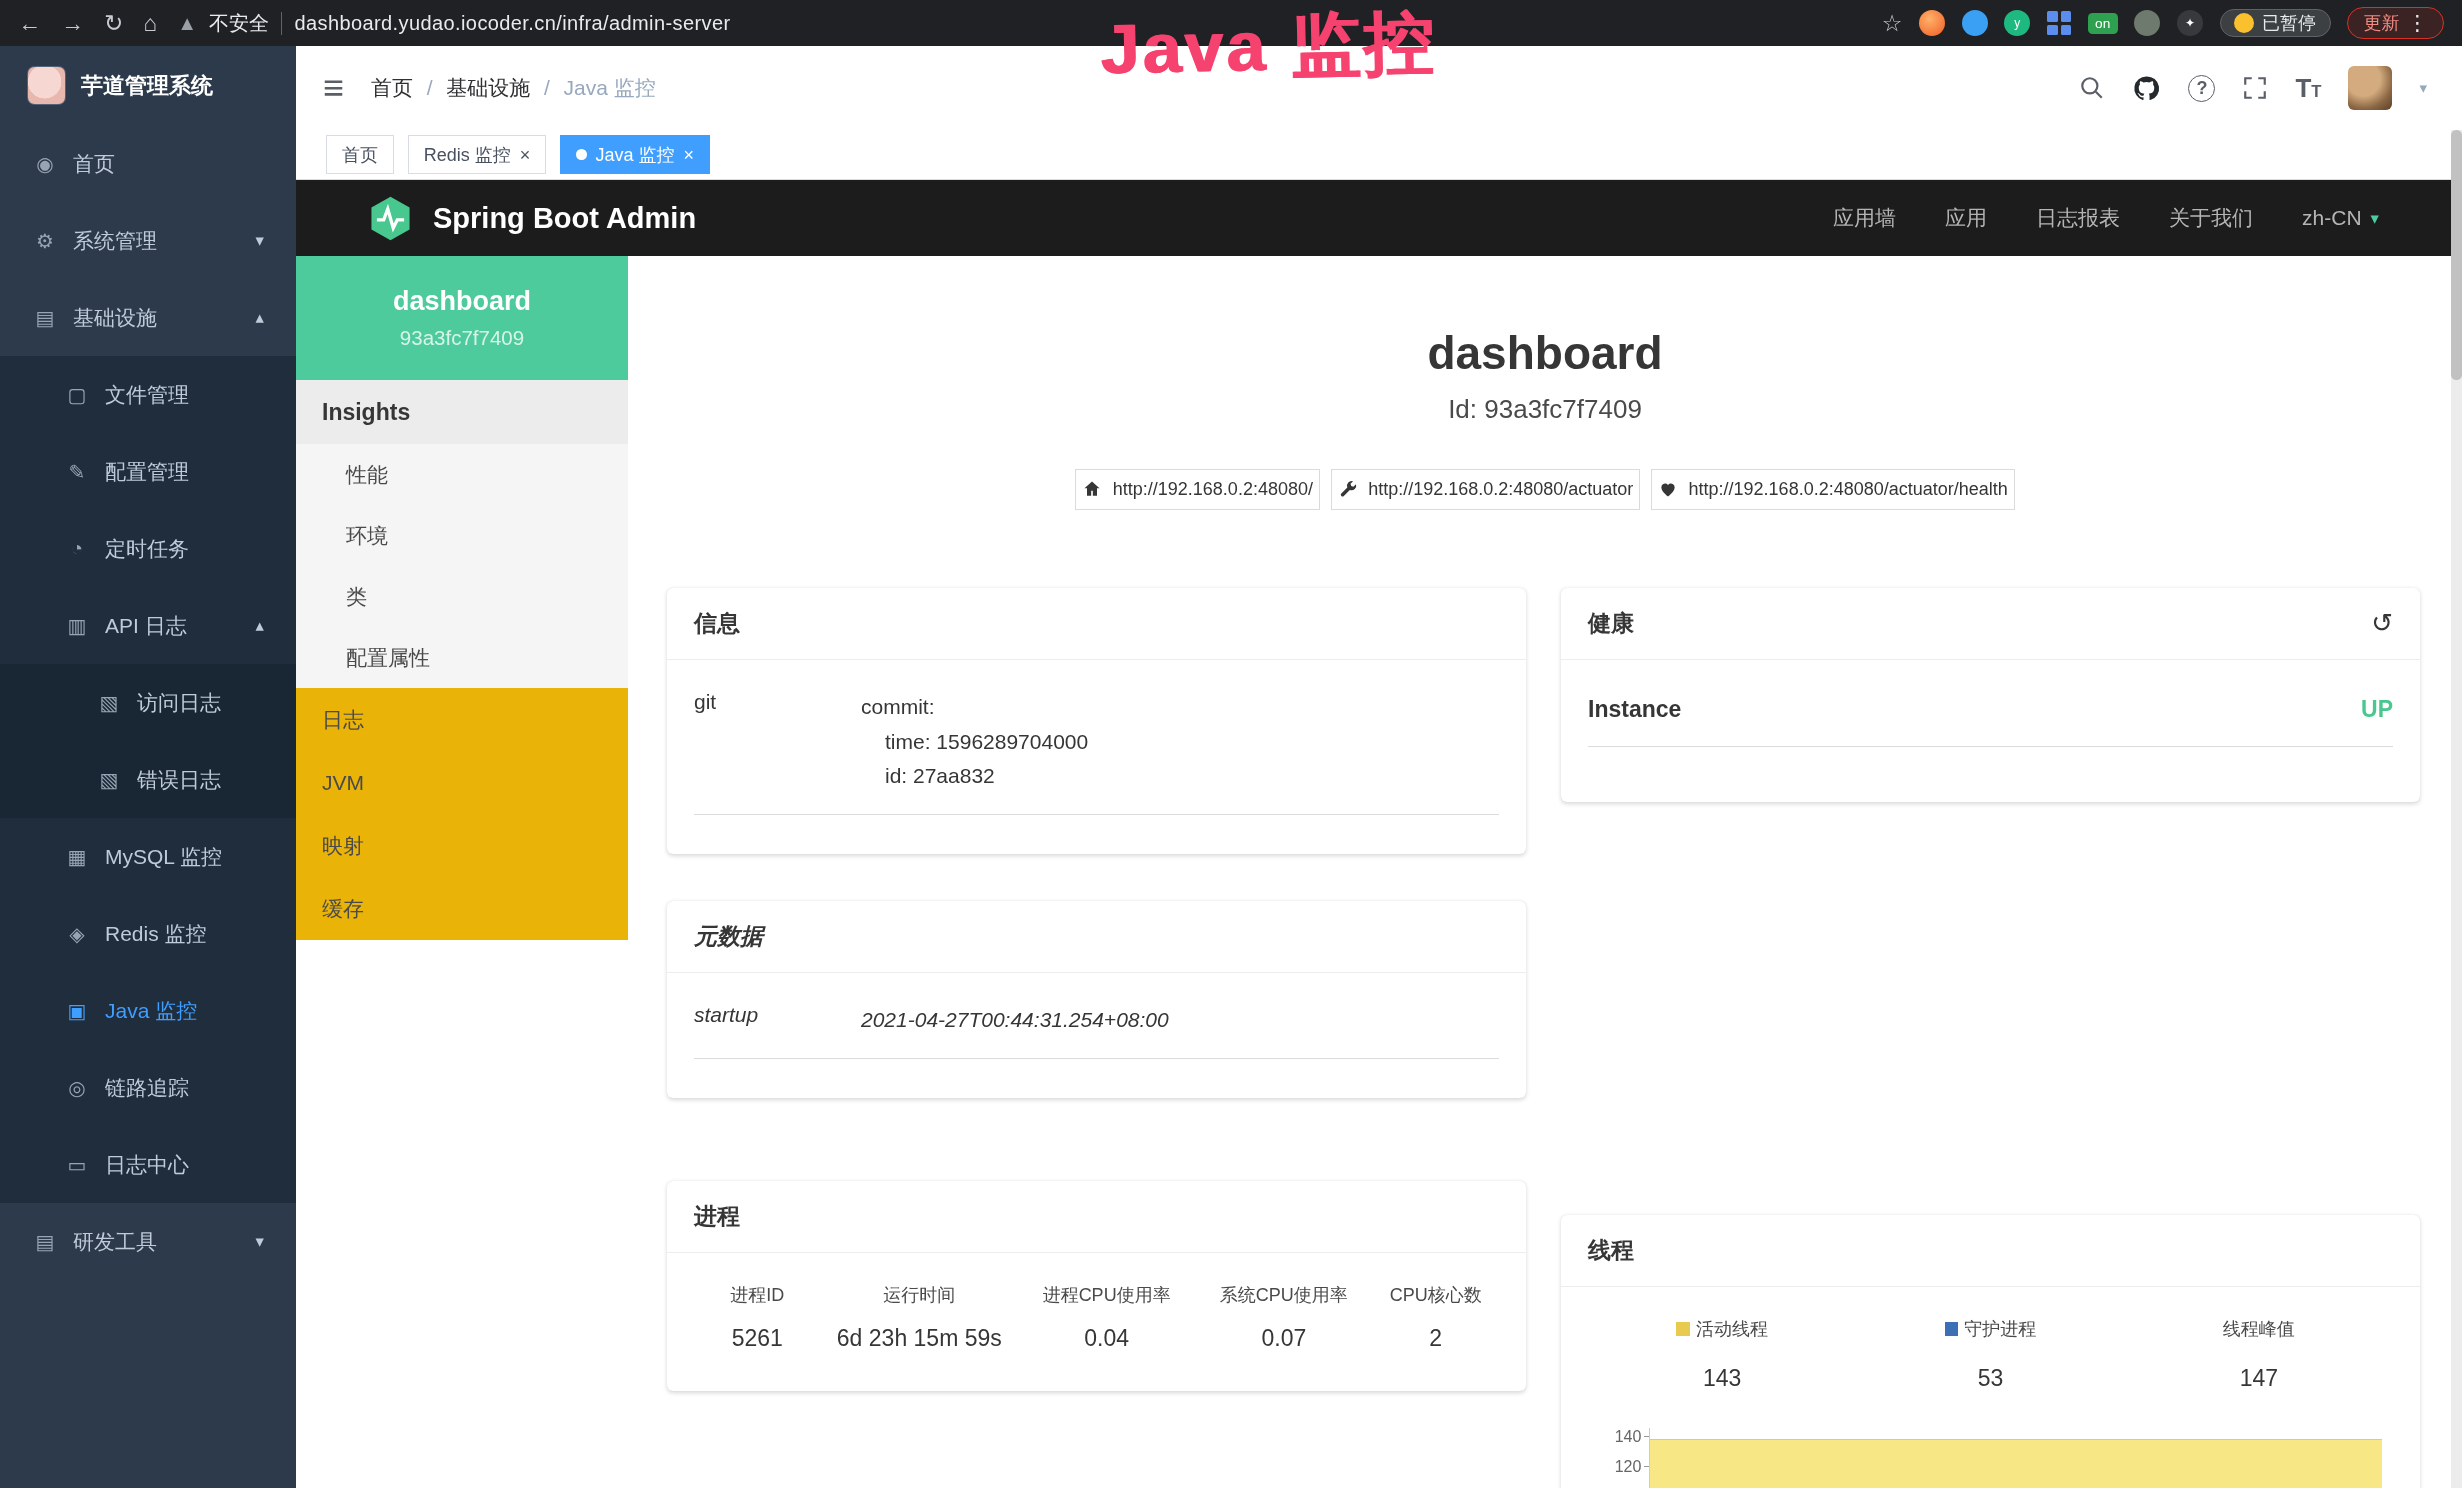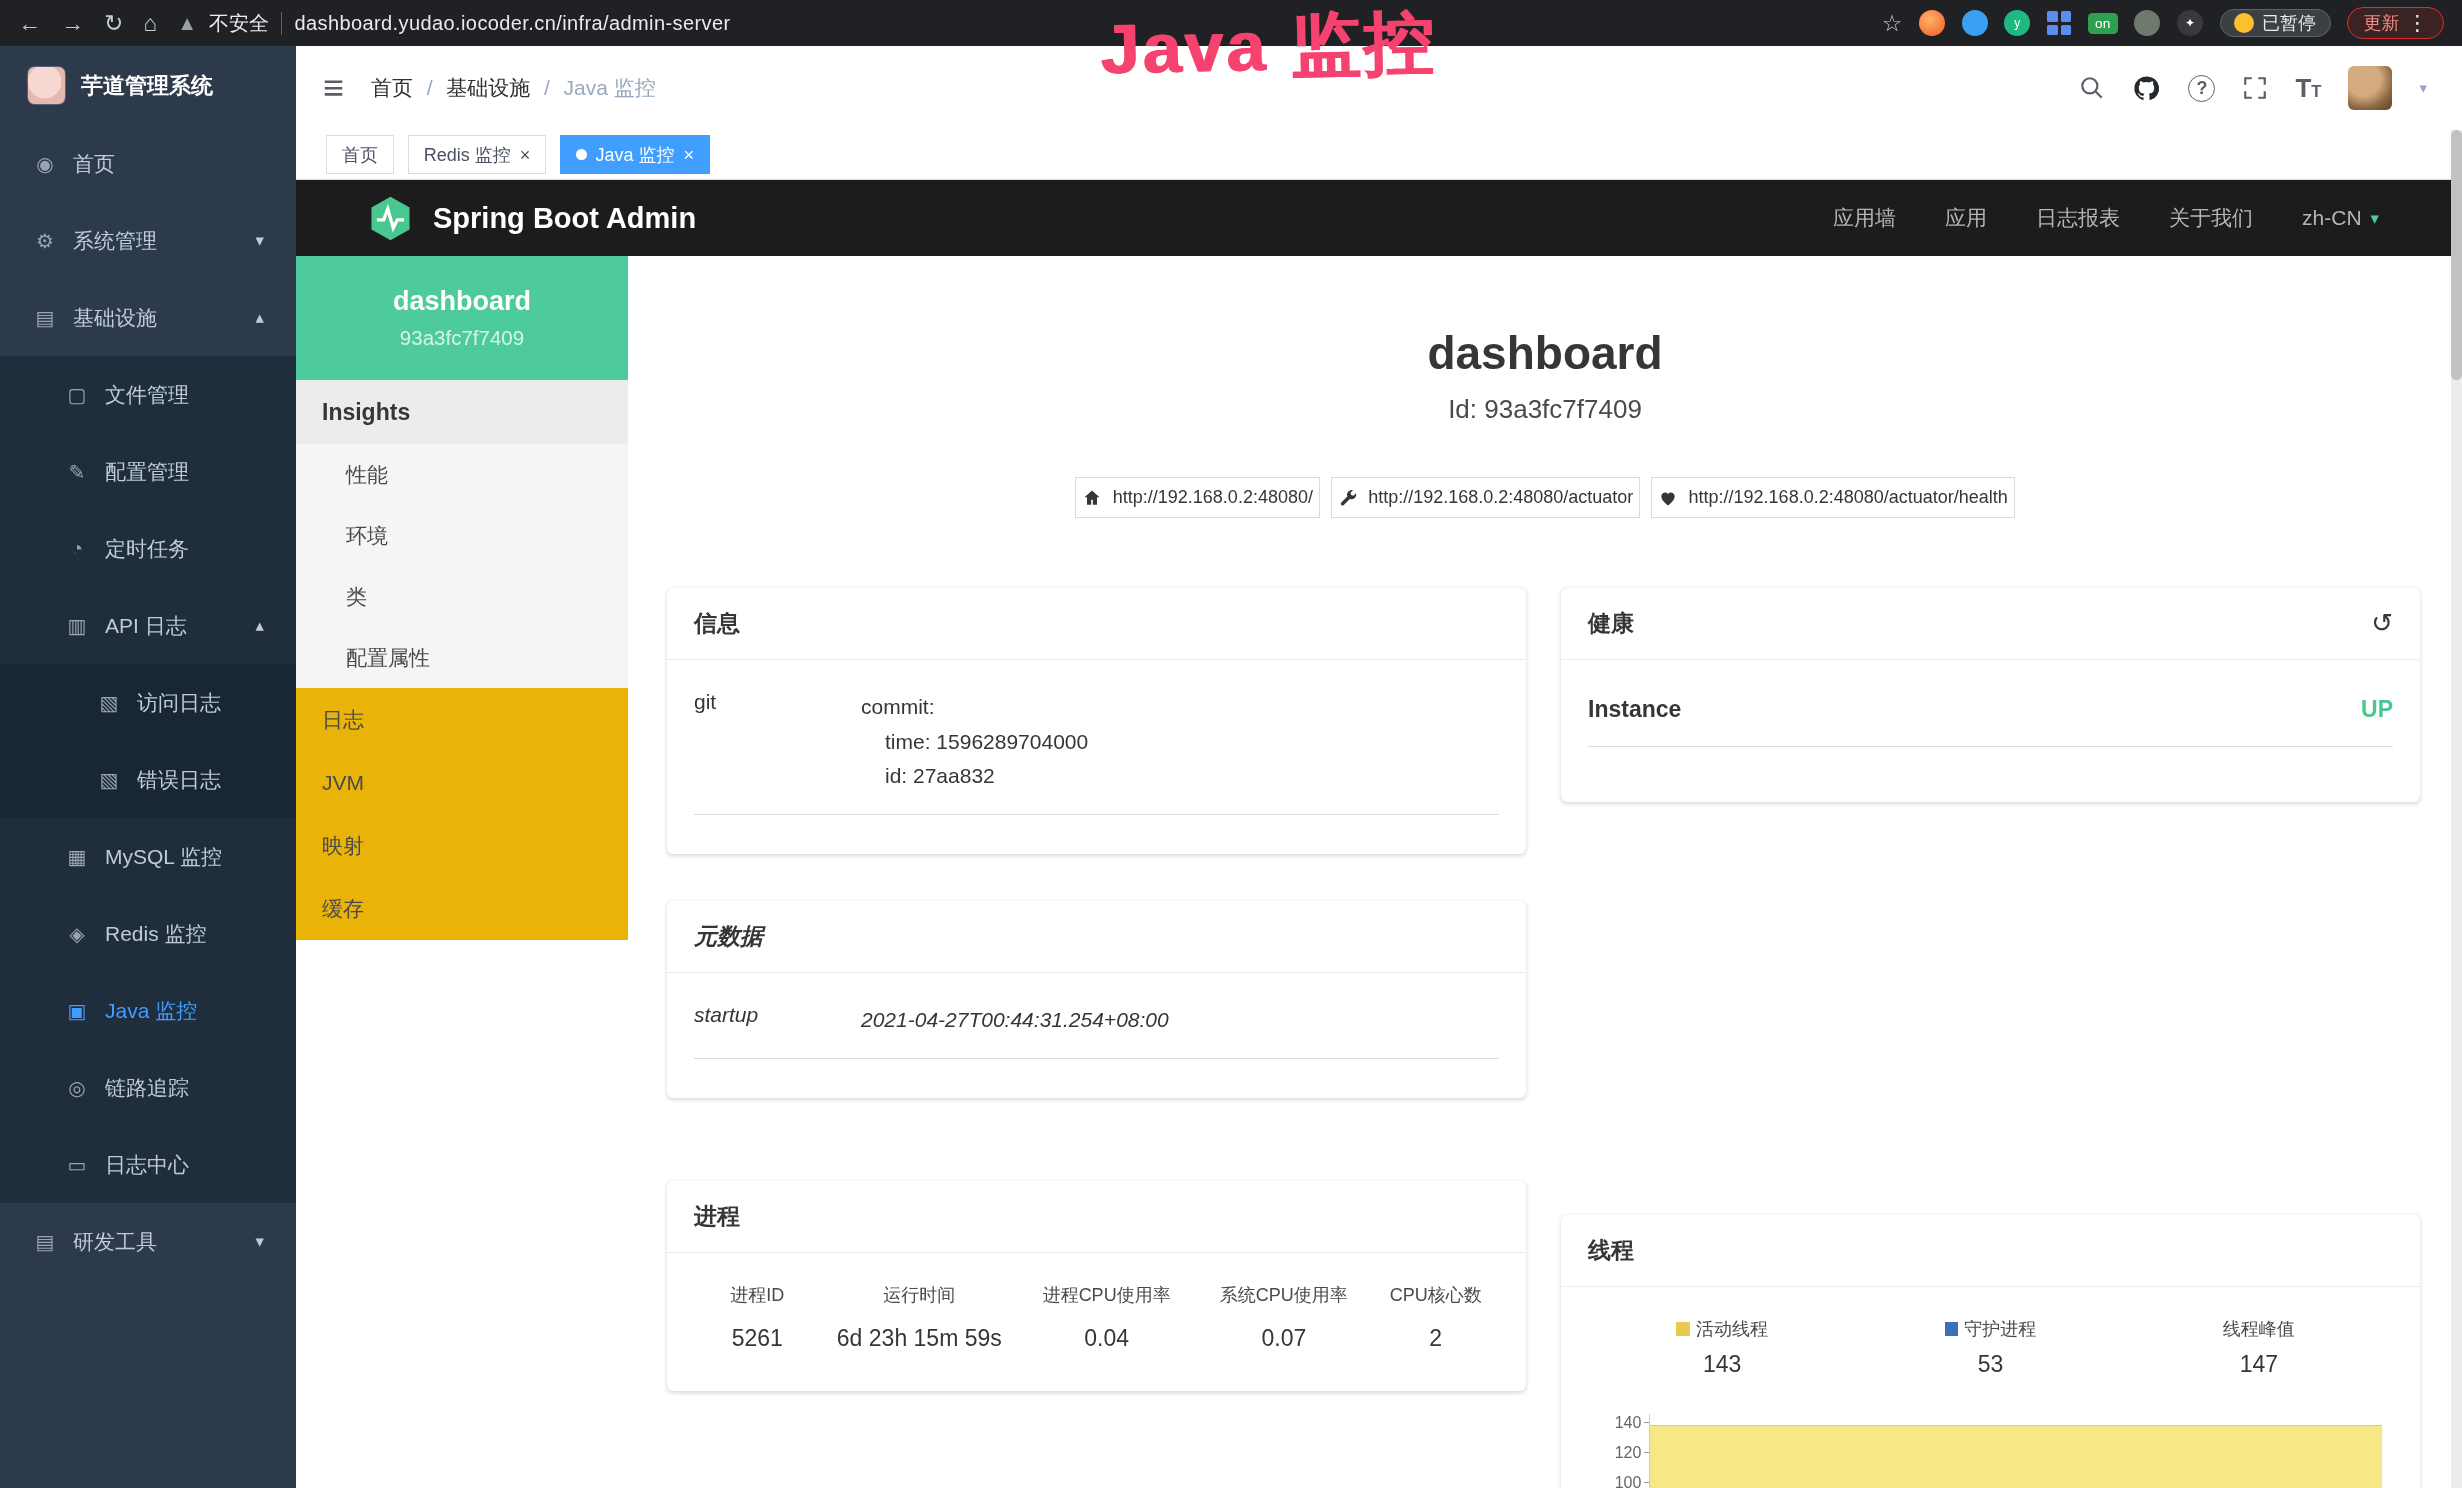--- a/index.html
+++ b/index.html
@@ -95,21 +95,21 @@
   .inst-sub { background:#f5f5f5; }
   .inst-item { height:61px; display:flex; align-items:center; padding-left:50px; font-size:21px; color:#4a4a4a; cursor:pointer; }
   .inst-item.active { background:var(--accent-green,#4ecb9d); color:#fff; }
   .inst-root-item { height:63px; display:flex; align-items:center; padding-left:26px; font-size:21px; color:#4a4a4a; background:#eab308; cursor:pointer;text-align:center; }
 
   
   .content { position:absolute; left:628px; top:256px; right:0; bottom:0; background:#fff; overflow:hidden; z-index:3; }
   .page-title { margin-top:70px; text-align:center; font-size:46px; font-weight:bold; color:#363636; }
   .page-subtitle { margin-top:13.7px; text-align:center; font-size:26px; color:#4a4a4a; }
   .links-row { margin-top:44px; display:flex; justify-content:center; gap:10.6px; }
-  .link-box { display:flex; align-items:flex-end; gap:10.6px; border:0.8px solid #dbdbdb; padding:9px 6px; font-size:18px; color:#363636; background:#fff; cursor:pointer;margin-top:8px; }
+  .link-box { display:flex; align-items:flex-start; gap:10.6px; border:0.8px solid #dbdbdb; padding:9px 6px; font-size:18px; color:#363636; background:#fff; cursor:pointer; }
 
   .cards { position:absolute; left:39px; right:42px; top:332px; display:flex; gap:35px; }
   .col { flex:1; min-width:0; }
   .card { background:#fff; border-radius:6px; box-shadow:0 1.5px 4.6px rgba(10,10,10,0.16), 0 0 0.8px rgba(10,10,10,0.1); margin-bottom:47px; }
   .card-header { display:flex; align-items:center; justify-content:space-between; padding:20px 27px; border-bottom:0.8px solid #ededed; font-size:23px; font-weight:bold; color:#363636; }
   .card-body { padding:30px 27px 39px; }
   .kv-row { display:flex; border-bottom:0.8px solid #dbdbdb; padding-bottom:20px; font-size:21px; color:#363636; }
   .kv-key { width:167px; flex:none; }
   .kv-val { flex:1; line-height:1.65; }
   .indent { padding-left:24px; }
@@ -125,21 +125,21 @@
   .pcol { padding:0 7.6px; }
   .pcol .ph { font-size:18px; color:#4a4a4a; }
   .pcol .pv { font-size:23px; color:#363636; margin-top:18px; }
   .pc0{flex:1.1;} .pc1{flex:1.8;} .pc2{flex:1.6;} .pc3{flex:1.6;} .pc4{flex:1.1;}
 
   .threads-card { margin-top:413px; min-height:470px; }
   .tlegend { display:flex; }
   .tgroup { flex:1; text-align:center; }
   .tlabel { font-size:18px; color:#4a4a4a; display:inline-flex; align-items:center; gap:6px; }
   .sq { width:13.7px; height:13.7px; display:inline-block; }
-  .tval { font-size:23px; margin-top:10px; }
+  .tval { font-size:23px; margin-top:24px; }
   .chart { display:flex; margin-top:36px; height:167px; }
   .yaxis { width:61px; display:flex; flex-direction:column; font-size:16px; color:#666; }
   .ytick { height:30px; text-align:right; padding-right:7.6px; position:relative; }
   .ytick:after { content:""; position:absolute; right:0; top:7.6px; width:4.6px; height:1.5px; background:#999; }
   .plot { flex:1; border-left:1.5px solid #ccc; position:relative; }
   .area { position:absolute; left:0; right:10.6px; top:10.6px; height:228px; border-top:1.5px solid #e3cf5e; }
 
   
   .scrollbar { position:absolute; right:0; top:130px; bottom:0; width:10.6px; background:#ececec; z-index:30; }
   .scroll-thumb { position:absolute; top:0; width:100%; height:250px; background:#c1c1c1; border-radius:5.3px; }

